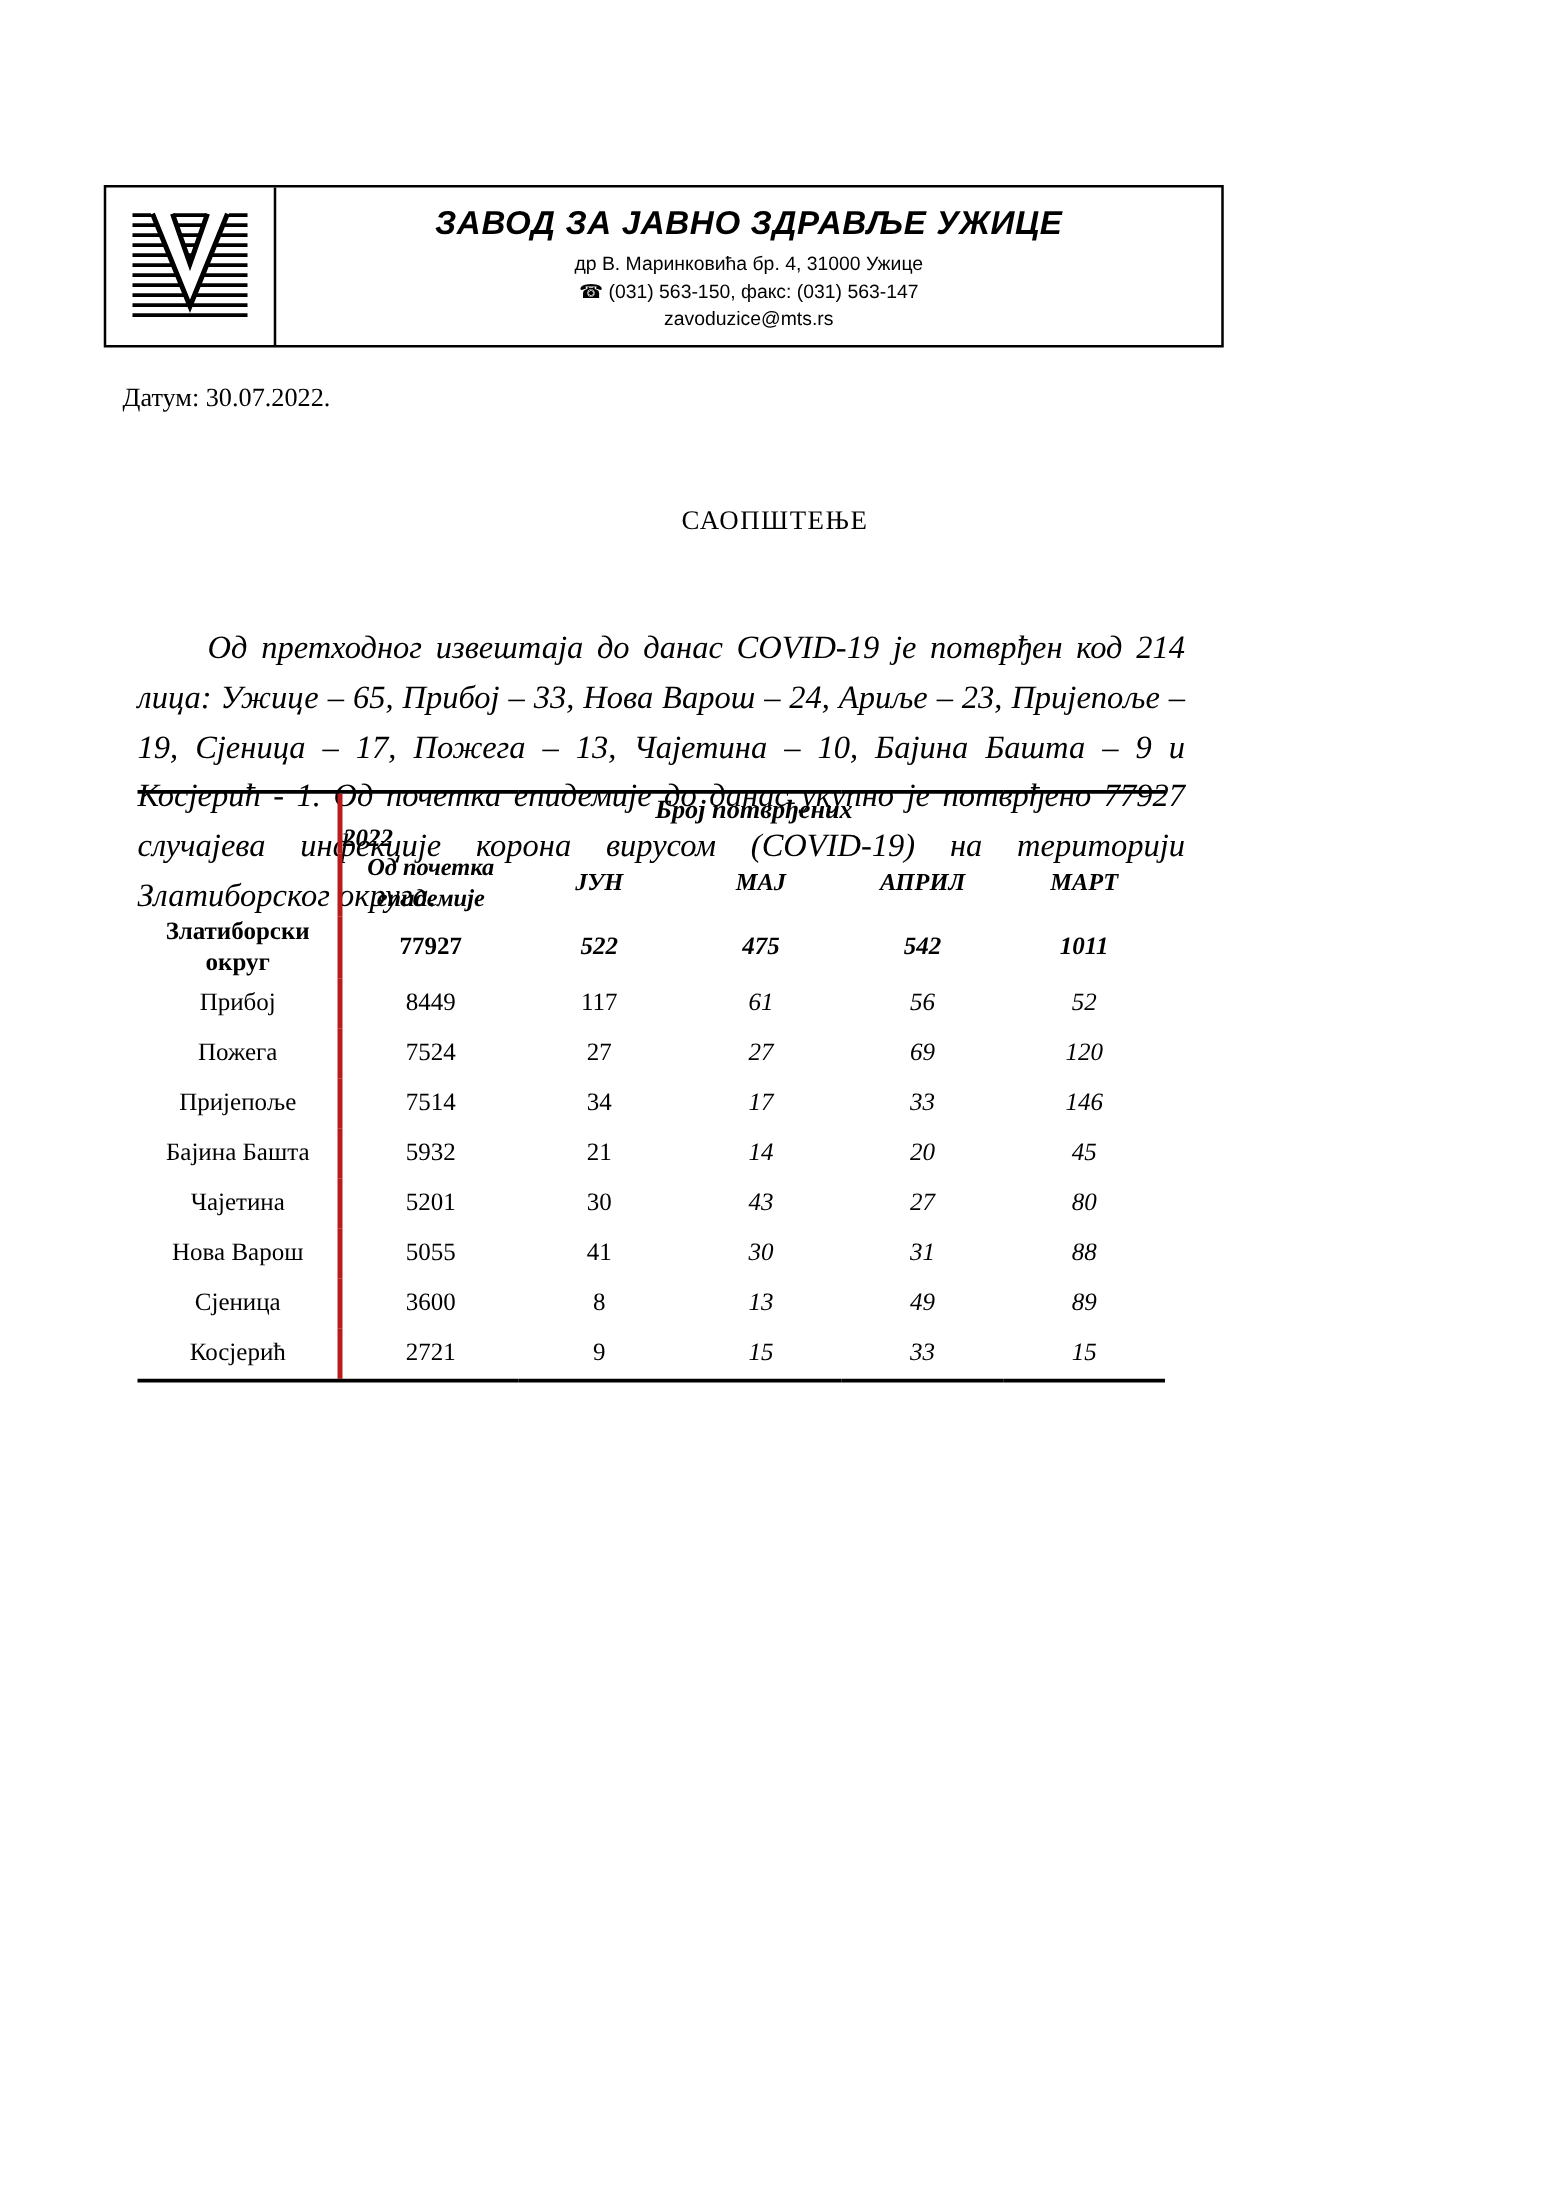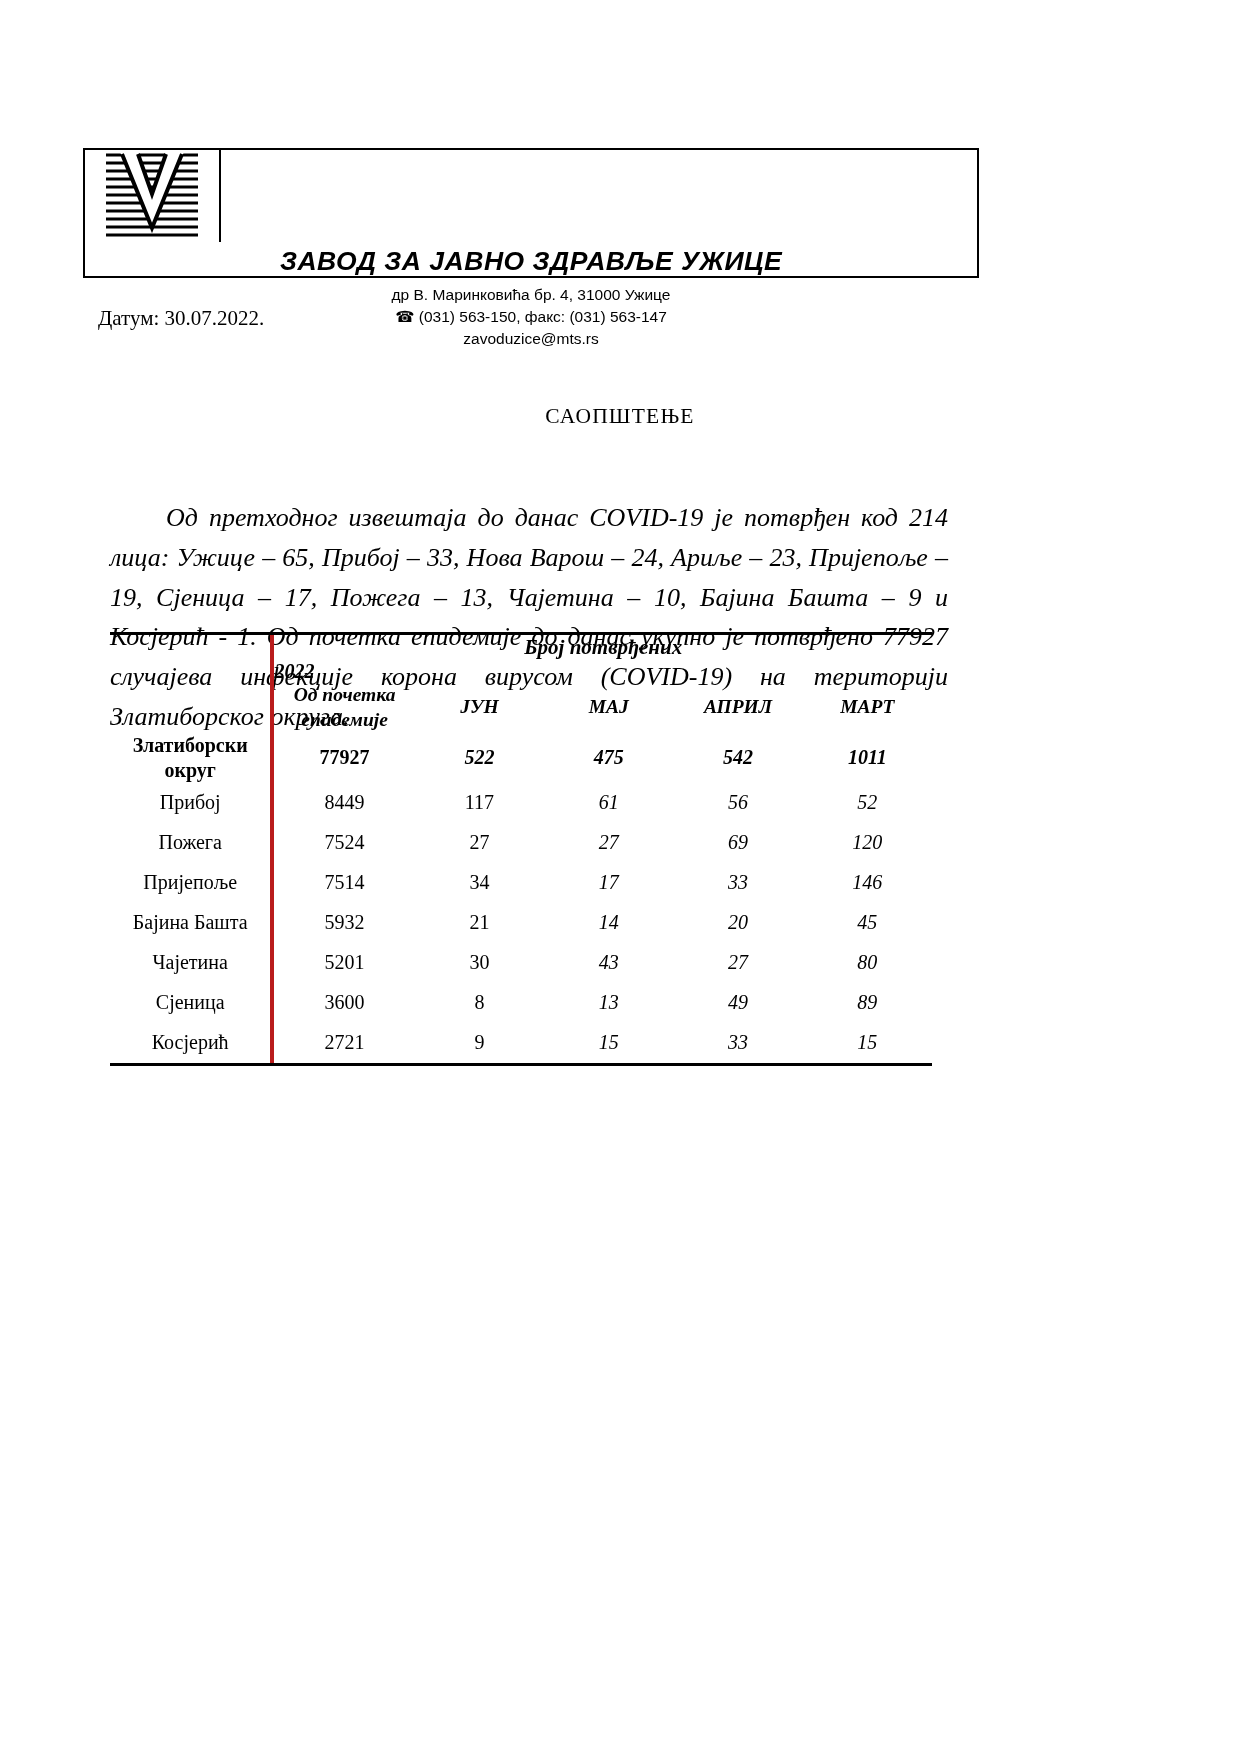--- a/index.html
+++ b/index.html
@@ -25,21 +25,20 @@
   
   .letterhead {
     position: absolute;
     left: 83px;
     top: 148px;
     width: 896px;
     height: 130px;
     border: 2px solid #000;
     box-sizing: border-box;
     display: flex;
-    flex-direction: column;
     align-items: stretch;
   }
   .logo-cell {
     width: 136px;
     border-right: 2px solid #000;
     box-sizing: border-box;
     display: flex;
     align-items: center;
     justify-content: center;
   }
@@ -322,20 +321,28 @@
         </tr>
         <tr class="data-row">
           <td class="c-name">Чајетина</td>
           <td class="c-num plain vline">5201</td>
           <td class="c-num plain">30</td>
           <td class="c-num">43</td>
           <td class="c-num">27</td>
           <td class="c-num">80</td>
         </tr>
         <tr class="data-row">
+          <td class="c-name">Нова Варош</td>
+          <td class="c-num plain vline">5055</td>
+          <td class="c-num plain">41</td>
+          <td class="c-num">30</td>
+          <td class="c-num">31</td>
+          <td class="c-num">88</td>
+        </tr>
+        <tr class="data-row">
           <td class="c-name">Сјеница</td>
           <td class="c-num plain vline">3600</td>
           <td class="c-num plain">8</td>
           <td class="c-num">13</td>
           <td class="c-num">49</td>
           <td class="c-num">89</td>
         </tr>
         <tr class="data-row">
           <td class="c-name">Косјерић</td>
           <td class="c-num plain vline">2721</td>

